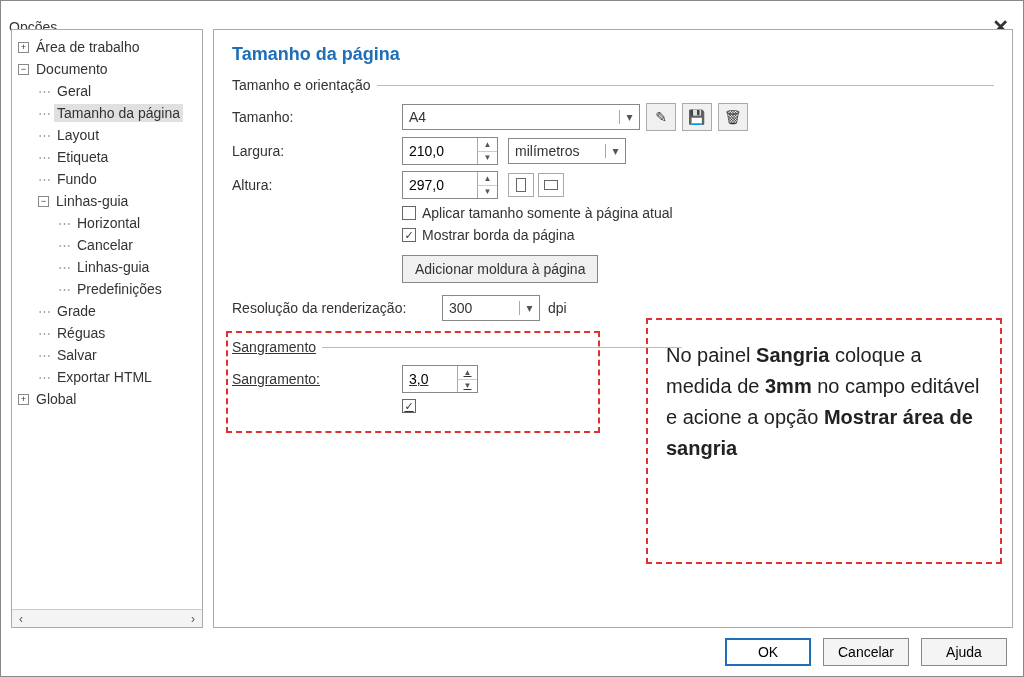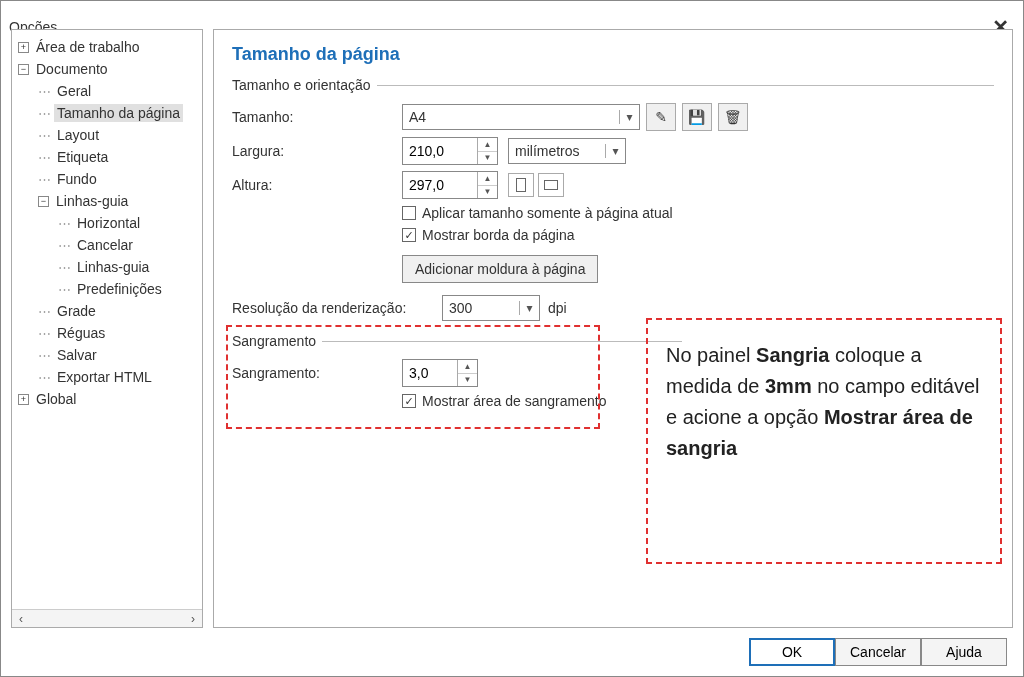--- a/index.html
+++ b/index.html
@@ -40,24 +40,24 @@
   .spin { flex: 1; display:flex; align-items:center; justify-content:center; font-size: 8px; color:#555; border-bottom:1px solid #ccc;}
   .spin:last-child{border-bottom:none;}
   .orient-btn { width: 26px; height: 24px; border: 1px solid #aaa; margin-left: 10px; display:inline-flex; align-items:center; justify-content:center; background:#fff;}
   .orient-inner { border:1px solid #666; background:#fff;}
   .checkbox-row { display:flex; align-items:center; margin: 6px 0 6px 170px; }
   .checkbox-row2 { display:flex; align-items:center; margin: 6px 0 6px 170px; }
   .cb { width:14px; height:14px; border:1px solid #666; display:inline-flex; align-items:center; justify-content:center; margin-right:6px; font-size:11px; background:#fff;}
   .btn-gray { display:inline-block; border:1px solid #888; background:#f0f0f0; padding: 5px 12px; font-size:14px; margin: 6px 0 6px 170px;}
   .dashed-red { border: 2px dashed #e03030; }
   .annot-box { position:absolute; right: 10px; top: 288px; width: 356px; height: 246px; padding: 20px 18px; font-size: 20px; line-height: 1.55; color: #222; }
-  .footer { position:absolute; left:0; right:0; bottom:0; height:48px; border-top: 0; display:flex; align-items:center; justify-content:flex-end; padding: 0 16px; gap:0;margin-left:20px;}
+  .footer { position:absolute; left:0; right:0; bottom:0; height:48px; border-top: 0; display:flex; align-items:center; justify-content:flex-end; padding: 0 16px; gap:12px;margin-left:20px;}
   .dlg-btn { width: 86px; height: 28px; border: 1px solid #888; background: #f4f4f4; display:flex; align-items:center; justify-content:center; font-size:14px;}
   .dlg-btn.primary { border: 2px solid #1e6fb8; background:#fff;}
-  .sangramento-group { position:relative; margin-top: 6px; padding: 6px 0 10px 0;}
+  .sangramento-group { position:relative; margin-top: 12px; padding: 6px 0 10px 0; text-decoration: underline;}
   .sangramento-border { position:absolute; left: -6px; right: 394px; top: -2px; bottom: -4px; border:2px dashed #e03030; pointer-events:none;}
 </style>
 </head>
 <body>
 
 <div class="window">
 
   <div class="titlebar">
     <span>Opções</span>
     <span class="close-x">✕</span>
@@ -233,21 +233,20 @@
           <span class="spinner-box">
             <input class="spinner-input" style="width: 54px;" value="3,0">
             <span class="spinner-btns">
                 <span class="spin">▲</span>
                 <span class="spin">▼</span>
               </span>
           </span>
         </div>
         <div class="checkbox-row2">
           <span class="cb">✓</span>
-          <span>Mostrar área de sangramento</span>
         </div>
       </div>
 
       
       <div class="annot-box dashed-red">
         <span>No painel </span><b>Sangria</b><span> coloque a medida de </span><b>3mm</b><span> no campo editável e acione a opção </span><b>Mostrar área de sangria</b>
       </div>
 
     </div>
   </div>

